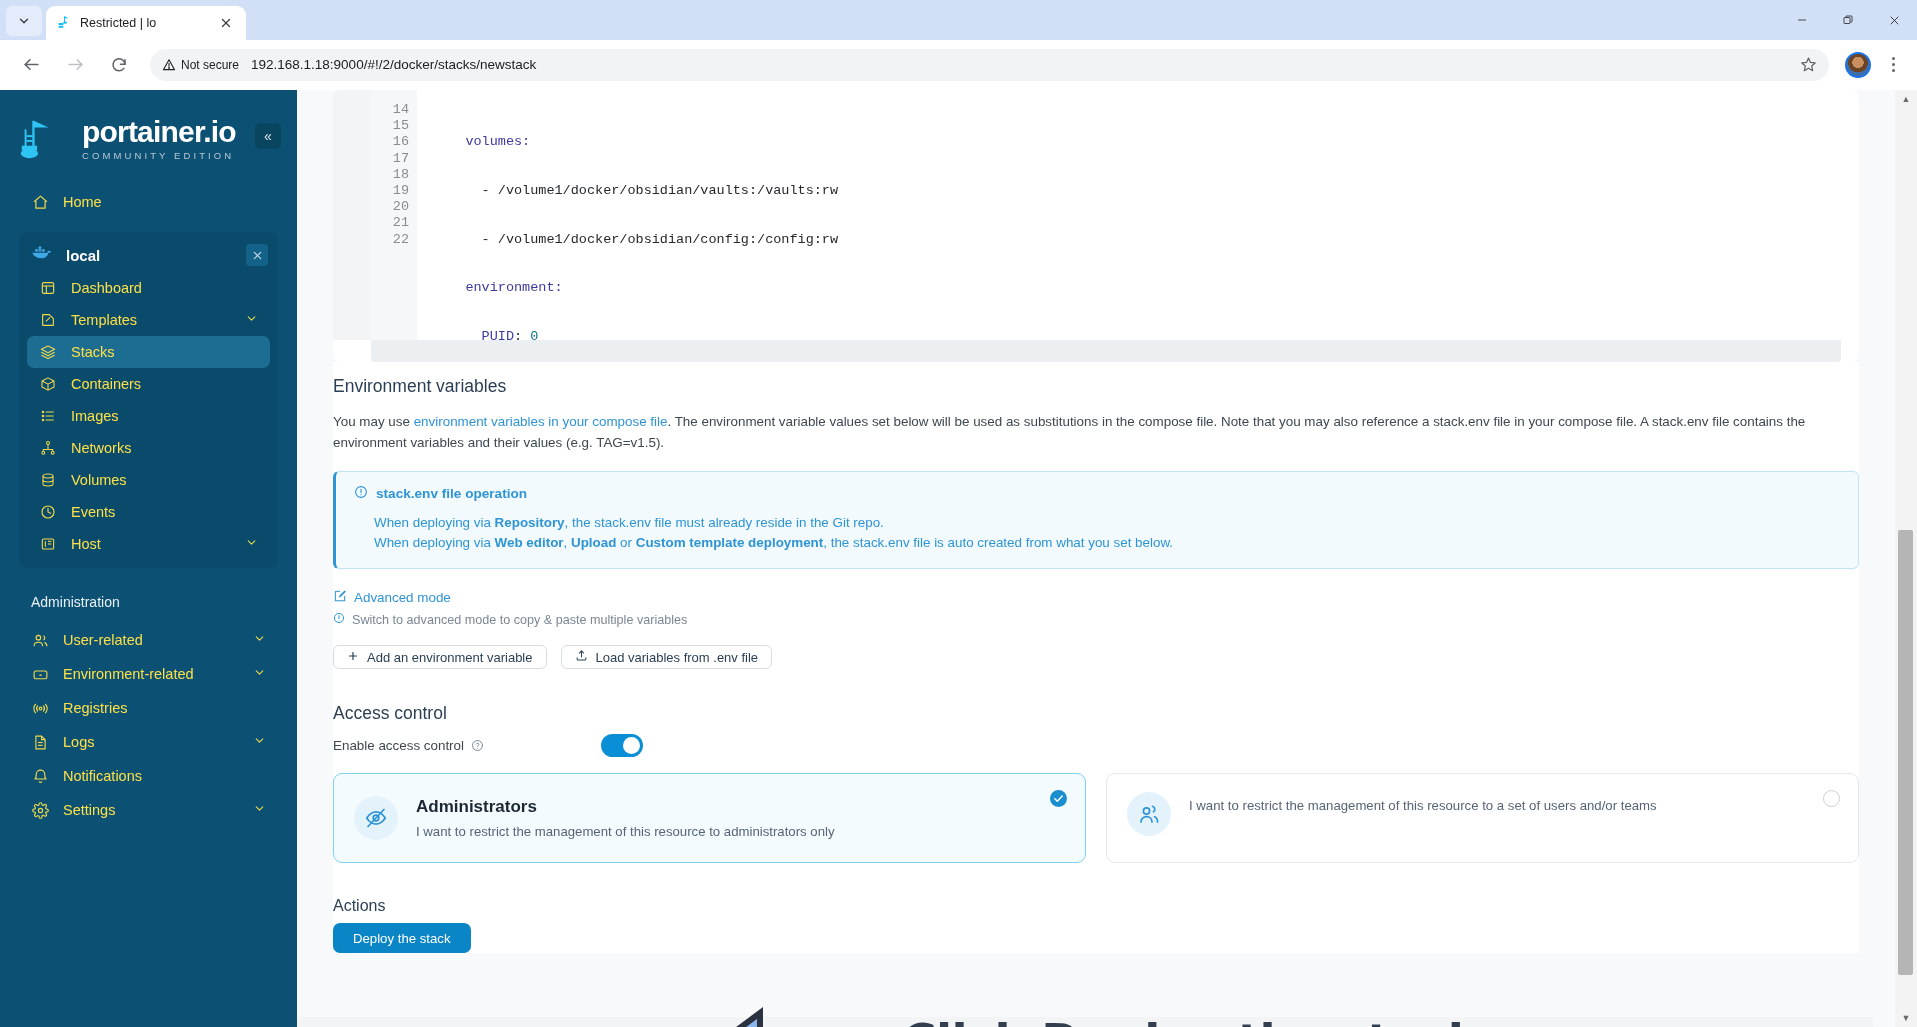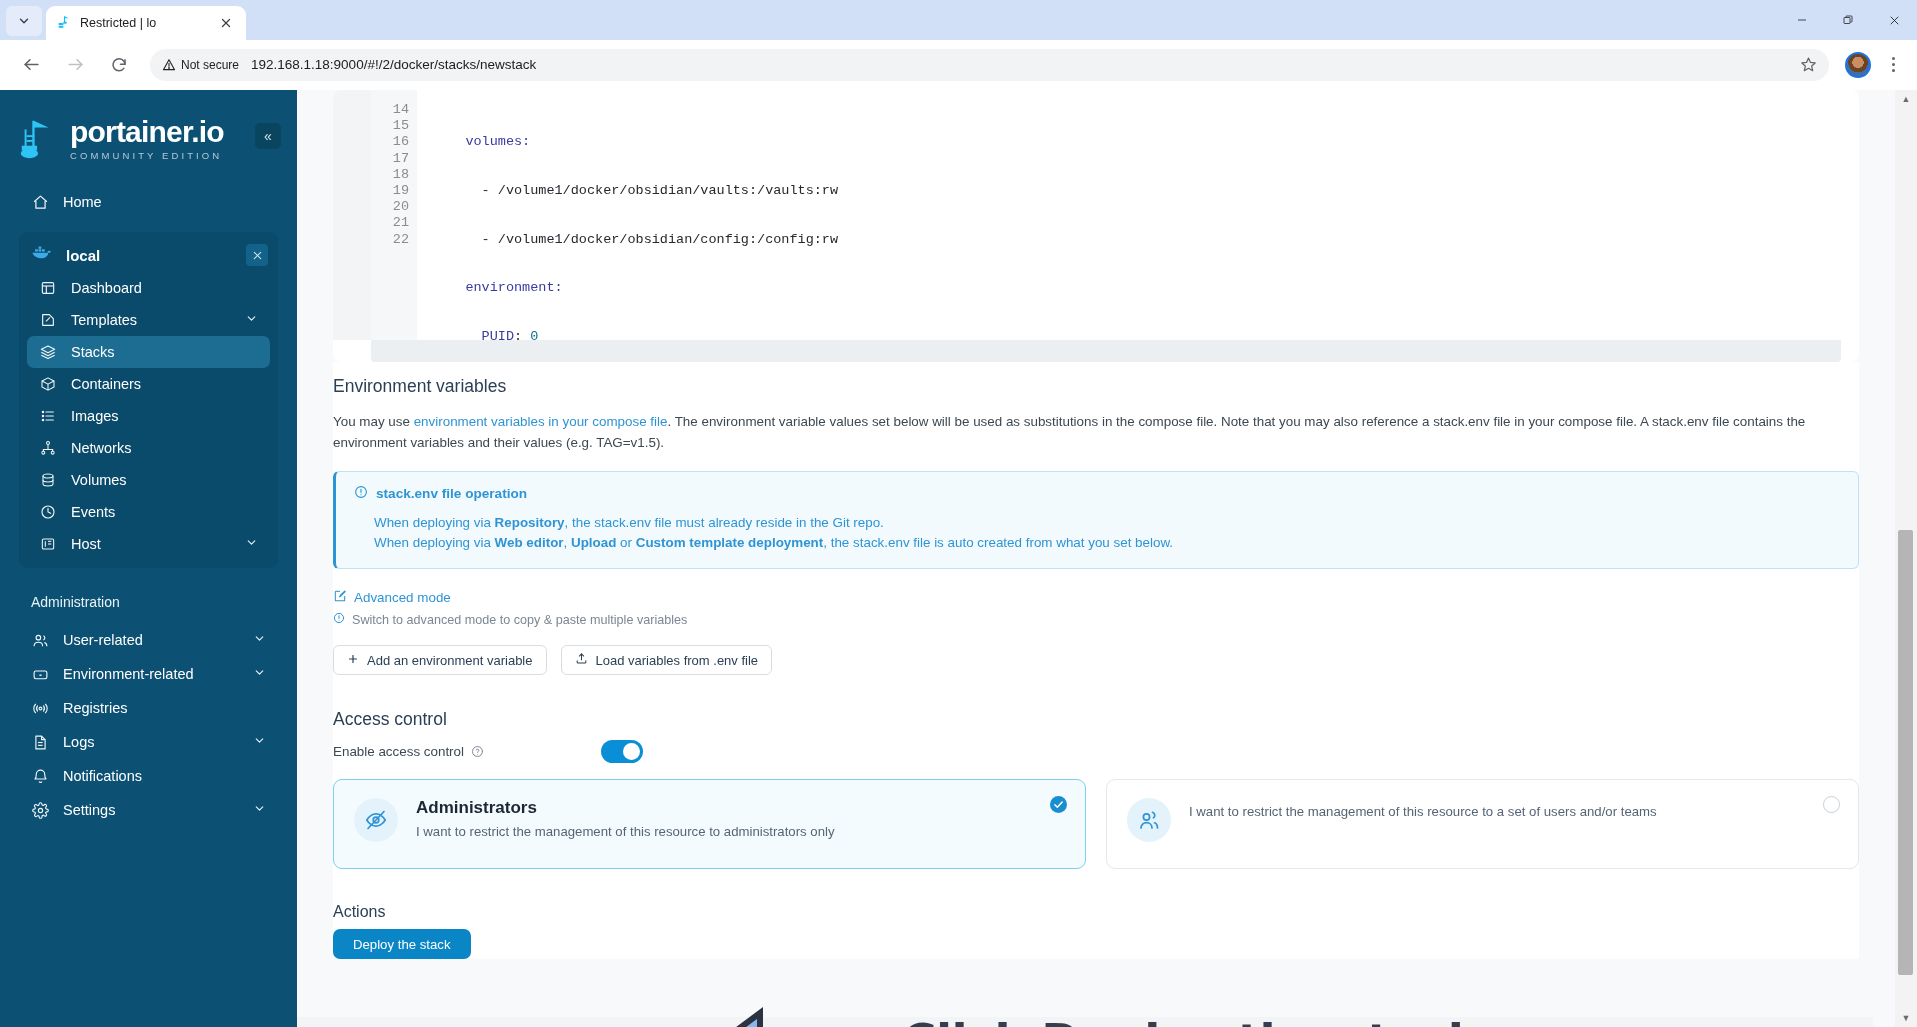--- a/index.html
+++ b/index.html
@@ -76,34 +76,34 @@
   
   .app { display: flex; height: 937px; background: #f7f9fb; }
 
   
   .sidebar {
     width: 297px; flex: 0 0 297px; background: #0c5174;
     color: #ffffff; padding: 0; position: relative;
   }
   .logo-row { display: flex; align-items: center; padding: 26px 18px 6px 16px; }
   .logo-mark { width: 46px; height: 46px; flex: 0 0 46px; }
-  .logo-text { margin-left: 8px; }
+  .logo-text { margin-left: 20px; }
   .logo-title { font-size: 30px; font-weight: 700; letter-spacing: -0.8px; line-height: 1; color: #fff; }
   .logo-sub { font-size: 9.5px; letter-spacing: 3.1px; color: #b7c9d4; margin-top: 3px; }
   .collapse-btn {
     position: absolute; right: 16px; top: 33px;
     width: 26px; height: 26px; border-radius: 5px; background: #0a4560;
     display: flex; align-items: center; justify-content: center;
     color: #d3e2ea; font-size: 14px;
   }
 
   .nav-item {
     display: flex; align-items: center; gap: 14px;
     height: 32px; margin: 2px 19px; padding: 0 12px; border-radius: 7px;
-    font-size: 14.5px; color: #ffffff; position: relative;
+    font-size: 14.5px; color: #fde047; position: relative;
   }
   .nav-item .ico { width: 18px; height: 18px; flex: 0 0 18px; display: flex; align-items: center; justify-content: center; opacity: .95; }
   .nav-item .chev { margin-left: auto; opacity: .9; }
   .nav-item.active { background: #1d6c91; }
 
   .env-block {
     margin: 14px 19px 0 19px; background: #0a4a6b; border-radius: 9px;
     padding: 6px 0 8px 0;
   }
   .env-header {
@@ -167,37 +167,37 @@
   }
   .info-title { display: flex; align-items: center; gap: 8px; color: #2e94d4; font-weight: 700; font-size: 13.6px; }
   .info-lines { margin-top: 11px; color: #2e94d4; font-size: 13.4px; line-height: 20px; padding-left: 20px; }
   .info-lines b { font-weight: 700; }
 
   .adv-row { display: flex; align-items: center; gap: 7px; margin-top: 20px; color: #2e94d4; font-size: 13.4px; }
   .adv-hint { display: flex; align-items: center; gap: 7px; margin-top: 6px; color: #7b8794; font-size: 12.6px; }
 
   .btn-row { display: flex; gap: 14px; margin-top: 18px; }
   .ghost-btn {
-    height: 30px; border: 1px solid #d6dde3; border-radius: 6px; background: #fff;
+    height: 24px; border: 1px solid #d6dde3; border-radius: 6px; background: #fff;
     display: flex; align-items: center; gap: 8px; padding: 0 13px;
     font-size: 13px; color: #2a3f54;
   }
 
   .toggle {
     width: 42px; height: 23px; background: #0a8fd6; border-radius: 12px; position: relative;
   }
   .toggle i { position: absolute; right: 3px; top: 3px; width: 17px; height: 17px; border-radius: 50%; background: #fff; display: block; }
 
   .cards { display: flex; gap: 20px; margin-top: 16px; }
   .acc-card {
     flex: 1; border: 1px solid #e3e8ec; border-radius: 9px; background: #fff;
     padding: 18px 20px; display: flex; gap: 18px; align-items: flex-start; position: relative;
     min-height: 90px;
   }
-  .acc-card.selected { border-color: #7fd0f2; background: #f4fbfe; }
+  .acc-card.selected { border-color: #7fd0f2; background: #f4fbfe; align-items: center; }
   .acc-ico {
     width: 44px; height: 44px; flex: 0 0 44px; border-radius: 50%; background: #e3f2fb;
     display: flex; align-items: center; justify-content: center; color: #2e94d4;
   }
   .acc-title { font-size: 17px; font-weight: 700; color: #1b2733; line-height: 1.2; }
   .acc-desc { font-size: 13.2px; color: #556575; margin-top: 6px; }
   .acc-radio {
     position: absolute; right: 18px; top: 16px;
     width: 17px; height: 17px; border-radius: 50%; border: 1.5px solid #c7d0d8; background: #fff;
   }

